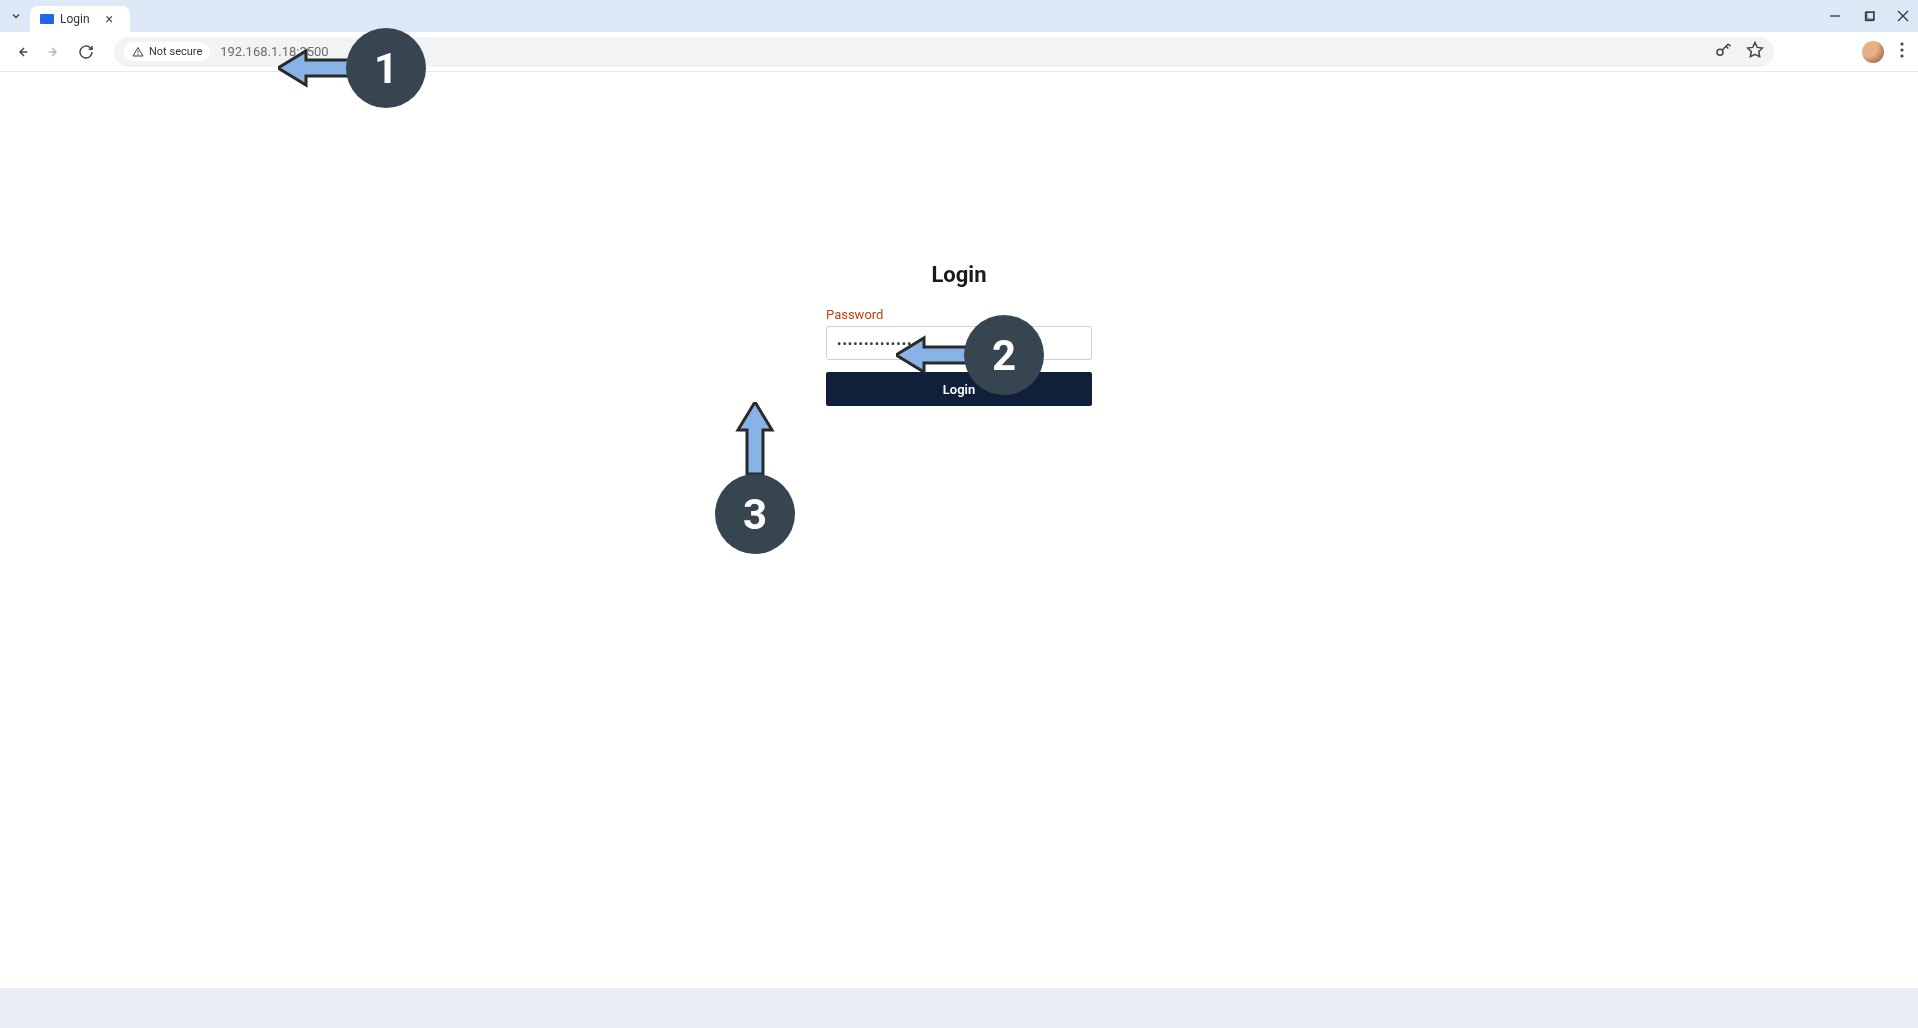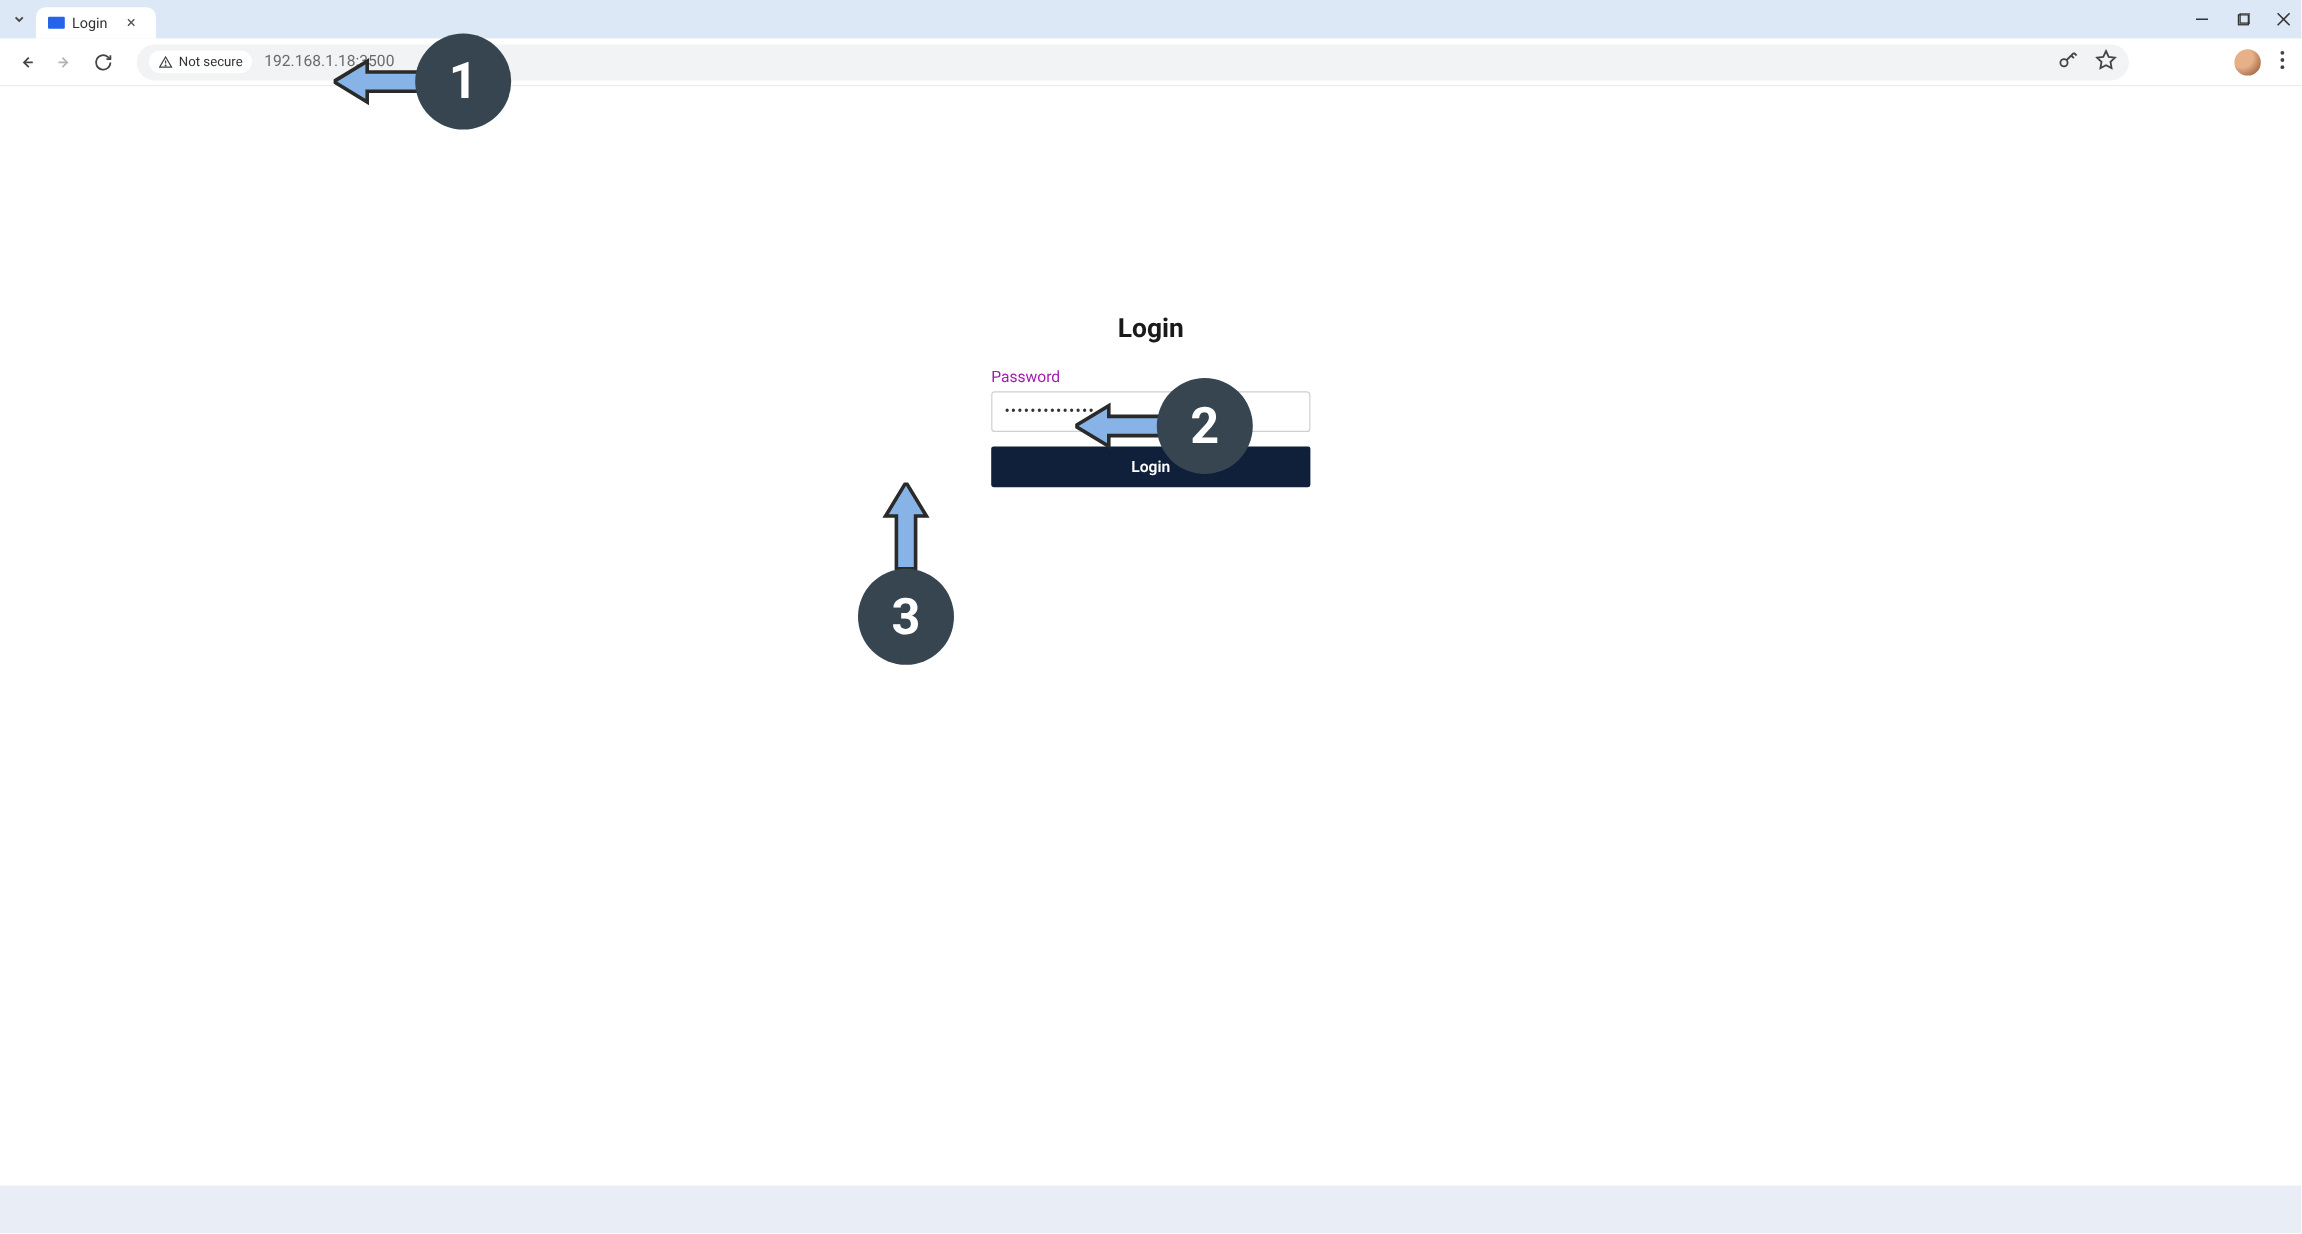--- a/index.html
+++ b/index.html
@@ -163,21 +163,21 @@
     }
     .login-title {
       font-size: 22px;
       font-weight: 700;
       color: #1a1a1a;
       margin-bottom: 20px;
     }
     .field-label {
       text-align: left;
       font-size: 13px;
-      color: #a21caf;
+      color: #c2410c;
       margin-bottom: 4px;
     }
     .password-input {
       width: 100%;
       height: 34px;
       border: 1px solid #d0d0d0;
       border-radius: 3px;
       padding: 0 10px;
       font-size: 13px;
       letter-spacing: 1px;

